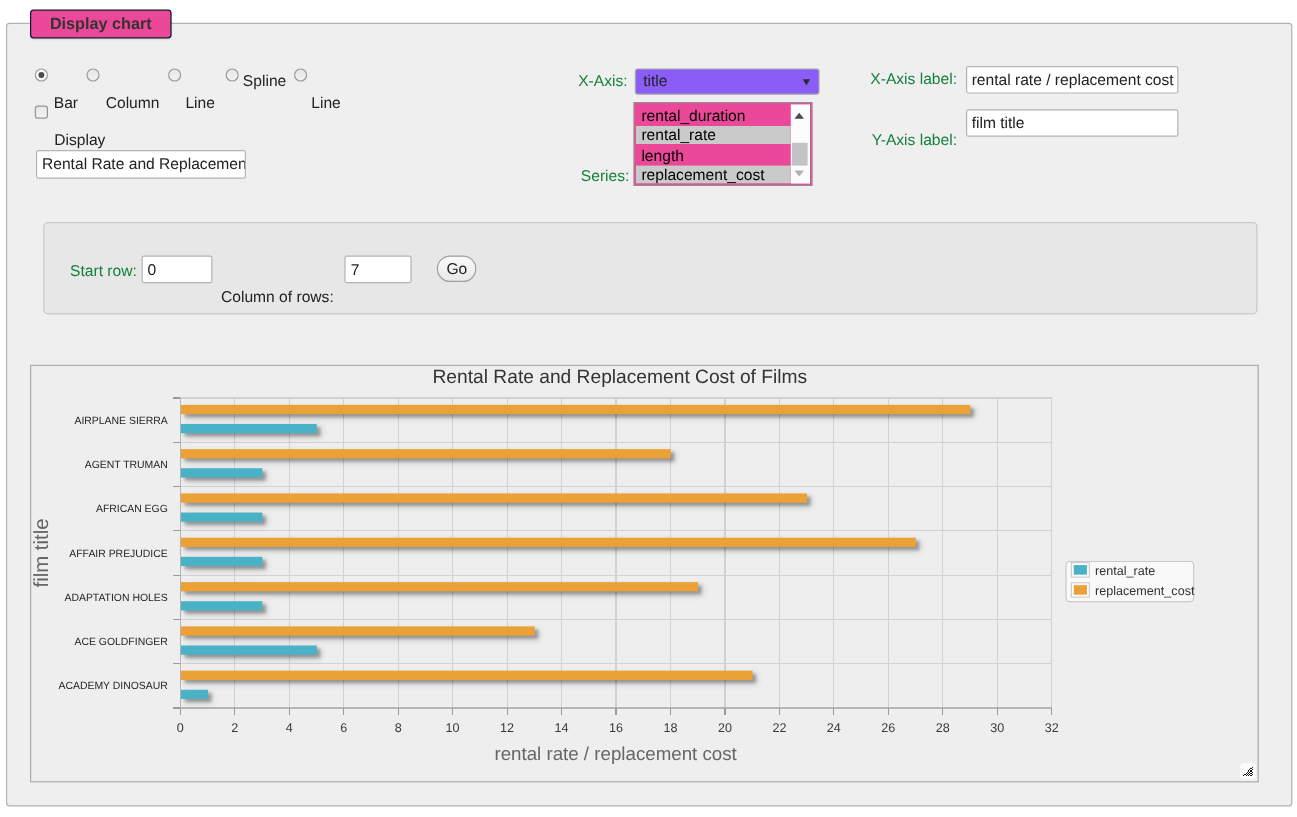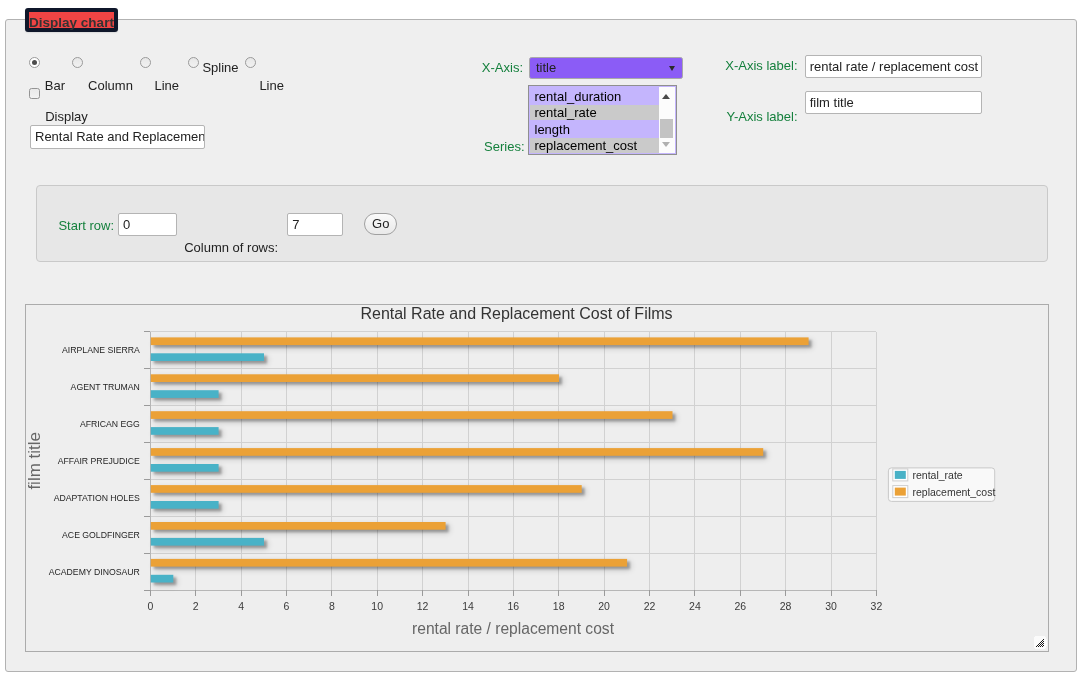--- a/index.html
+++ b/index.html
@@ -1,32 +1,32 @@
 <!DOCTYPE html>
 <html><head>
 <meta charset="utf-8">
 <style>
   html,body{margin:0;padding:0;background:#fff;}
   body{width:1081px;height:681px;position:relative;font-family:"Liberation Sans",sans-serif;overflow:hidden;}
   .abs{position:absolute;}
   .fs{left:5px;top:19px;width:1072px;height:653px;background:#efefef;border:1px solid #b2b2b2;border-radius:3px;box-sizing:border-box;}
-  .legendtab{left:25px;top:8px;width:93px;height:24px;box-sizing:border-box;background:#ef4444;border:4px solid #0f172a;border-radius:3px;box-shadow:0 1px 1.5px rgba(0,0,0,0.09);font-size:13.5px;font-weight:bold;color:#333;line-height:22px;text-align:center;}
+  .legendtab{left:25px;top:8px;width:118px;height:24px;box-sizing:border-box;background:#ec4899;border:1px solid #0f172a;border-radius:3px;box-shadow:0 1px 1.5px rgba(0,0,0,0.09);font-size:13.5px;font-weight:bold;color:#333;line-height:22px;text-align:center;}
   .lbl{font-size:13px;color:#222;margin-top:22px;}
   .radio{width:11px;height:11px;border:1px solid #9a9a9a;border-radius:50%;background:linear-gradient(#e7e7e7,#f1f1f1);box-sizing:border-box;}
   .radio.sel{background:#fff;}
   .radio.sel:after{content:"";display:block;width:5px;height:5px;border-radius:50%;background:#4d4d4d;margin:2px auto 0;}
   .checkbox{width:11px;height:11px;border:1px solid #949494;border-radius:2.5px;background:linear-gradient(#e9e9e9,#f2f2f2);box-sizing:border-box;}
   .tinput{box-sizing:border-box;background:#fff;border:1px solid #b4b4b4;border-radius:2px;font-size:13px;color:#222;padding-left:4px;overflow:hidden;white-space:nowrap;}
   .rlabel{text-align:right;font-size:13px;color:#15803d;}
   .selectbox{box-sizing:border-box;background:#8b5cf6;border:1px solid #a9a9a9;border-radius:2.5px;color:#222;font-size:13px;}
   .arrow-down{width:0;height:0;border-left:3.5px solid transparent;border-right:3.5px solid transparent;border-top:5px solid #2a2a2a;}
   .graybox{box-sizing:border-box;background:#e7e7e7;border:1px solid #c9c9c9;border-radius:4px;}
   .gobtn{box-sizing:border-box;background:linear-gradient(#fafafa,#e9e9e9);border:1px solid #a0a0a0;border-radius:11px;font-size:13px;color:#222;text-align:center;}
   .chartbox{box-sizing:border-box;background:#eeeeee;border:1px solid #ababab;}
-  .lst{box-sizing:border-box;background:#c4b5fd;border:1px solid #8f8f8f;font-size:13px;color:#000;padding-left:31px;}
+  .lst{box-sizing:border-box;background:#ec4899;border:1px solid #8f8f8f;font-size:13px;color:#000;padding-left:31px;}
   .lstitem{height:15.1px;line-height:15.1px;margin-bottom:1.5px;padding-left:5px;white-space:nowrap;}
   .lstsel{background:#cacaca;}
 </style>
 </head>
 <body>
 <div class="abs fs"></div>
 
 <div class="abs legendtab">Display chart</div>
 
 <div class="abs radio sel" style="left:29.1px;top:57.4px;"></div>

